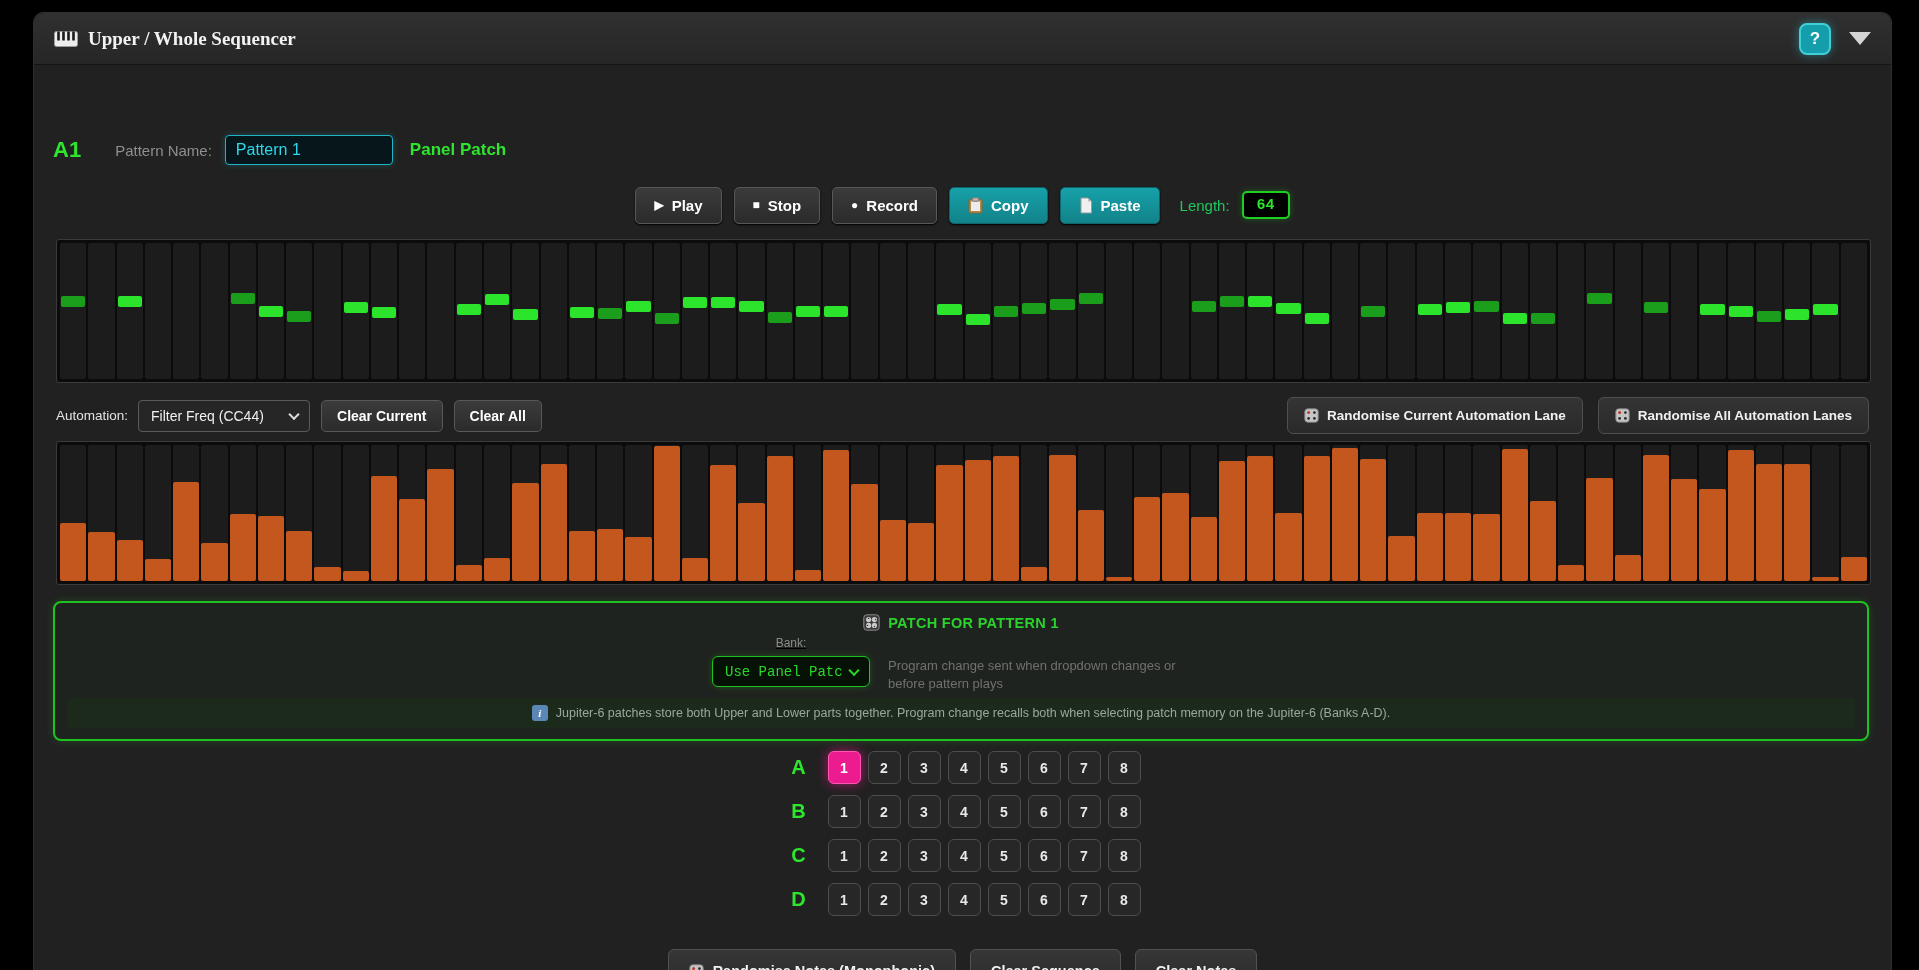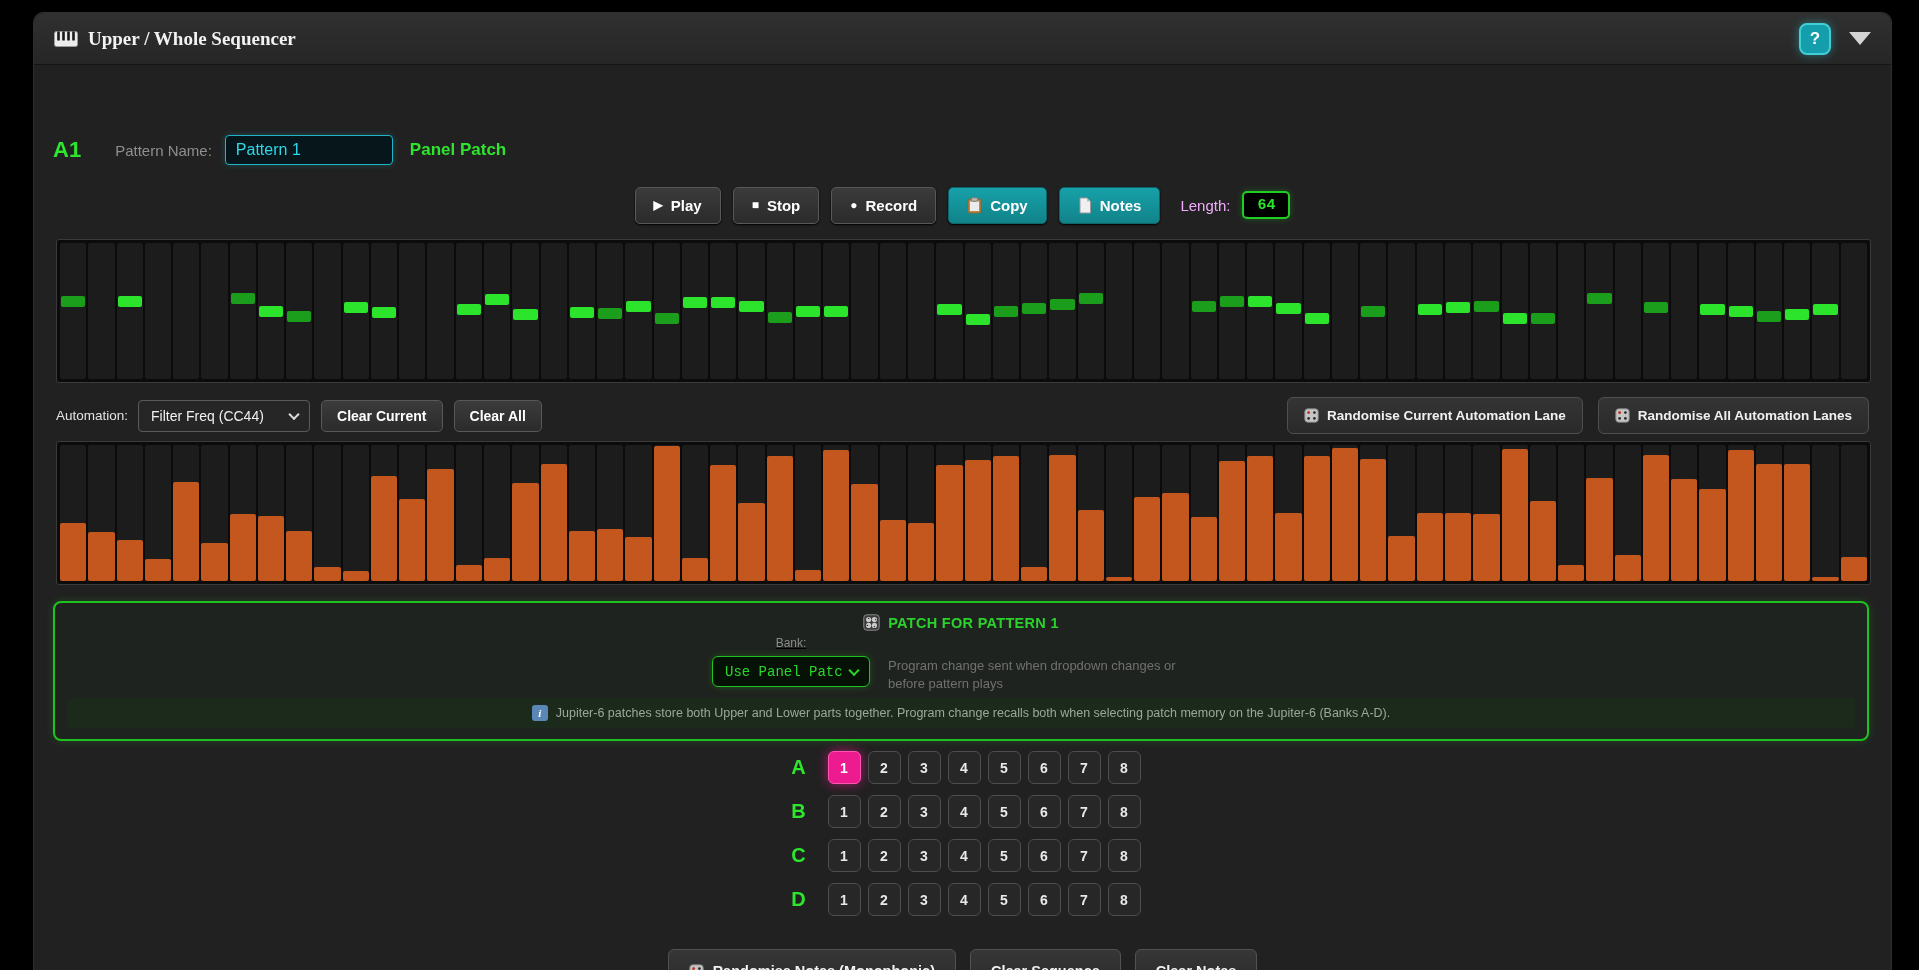--- a/index.html
+++ b/index.html
@@ -37,21 +37,21 @@
 
   
   .transport { position:absolute; left:0; right:0; top:172px; height:40px;
     display:flex; align-items:center; justify-content:center; gap:12px; }
   .t-btn { height:37px; padding:0 18px; background:linear-gradient(#3b3b3b,#2b2b2b);
     border:1px solid #585858; border-radius:5px; color:#fff; font-weight:bold;
     font-size:15px; display:flex; align-items:center; gap:8px; cursor:pointer;
     font-family:inherit; box-shadow:0 1px 2px #000; }
   .t-btn.teal { background:linear-gradient(#17a1a9,#128289); border-color:#0c666c; }
   .t-ico { font-size:12px; line-height:1; }
-  .len-label { color:#f0abfc; font-size:15px; margin-left:8px; }
+  .len-label { color:#22c55e; font-size:15px; margin-left:8px; }
   .len-input { width:48px; height:28px; background:#000; border:2px solid #1fcf1f;
     border-radius:5px; color:#2be42b; font-family:"Liberation Mono",monospace;
     font-weight:bold; font-size:15px; text-align:center; outline:none;
     box-shadow:0 0 6px rgba(40,220,40,.3); }
 
   
   .grid { position:absolute; left:22px; width:1815px; height:144px; background:#0b0b0b;
     border:1px solid #3a3a3a; border-radius:3px; padding:3px; display:flex; gap:2px; }
   .grid.notes { top:226px; } .grid.autom { top:428px; }
   .seq-col { flex:1 1 0; background:#1c1c1c; border-radius:2px; position:relative;
@@ -176,21 +176,21 @@
       </span>
       <span>Copy</span>
     </button>
     <button class="t-btn teal">
       <span>
         <svg width="14" height="17" viewBox="0 0 14 17">
           <path d="M2 1 L9 1 L12.5 4.5 L12.5 16 L2 16 Z" fill="#f0f0f0" stroke="#9a9a9a"></path>
           <path d="M9 1 L9 4.5 L12.5 4.5 Z" fill="#bdbdbd"></path>
         </svg>
       </span>
-      <span>Notes</span>
+      <span>Paste</span>
     </button>
     <span class="len-label">Length:</span>
     <input class="len-input" type="text" value="64" style="">
   </div>
 
   <div class="grid notes">
       <div class="seq-col">
         <div class="note-block" style="top: 53px; background: rgb(27, 158, 27);"></div>
       </div>
       <div class="seq-col"></div>

